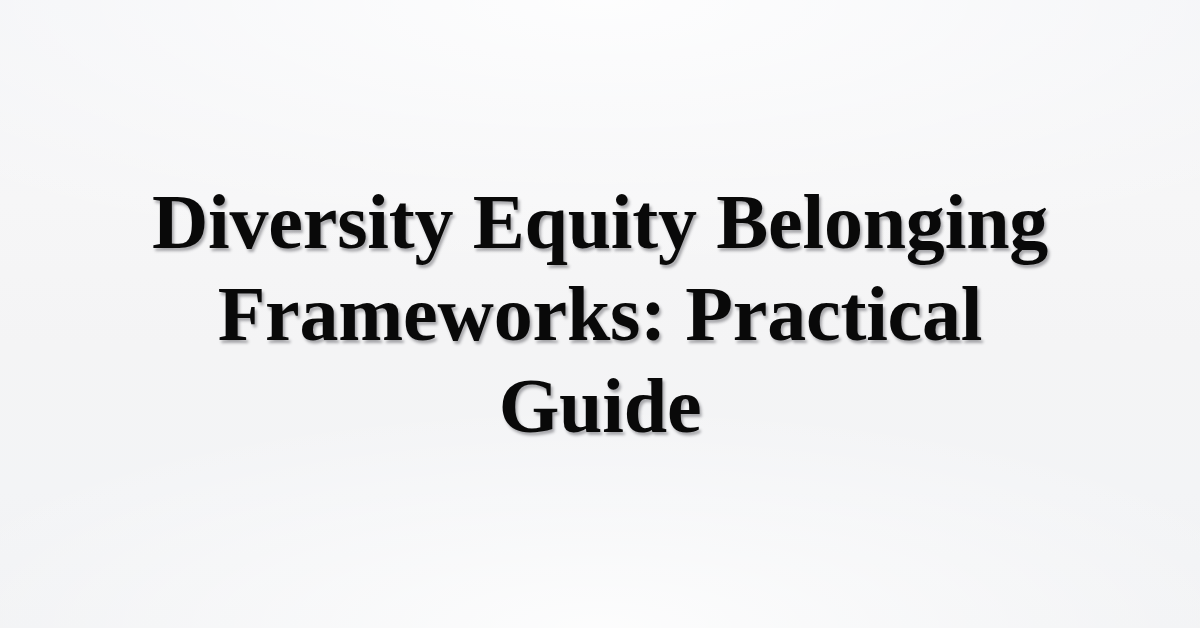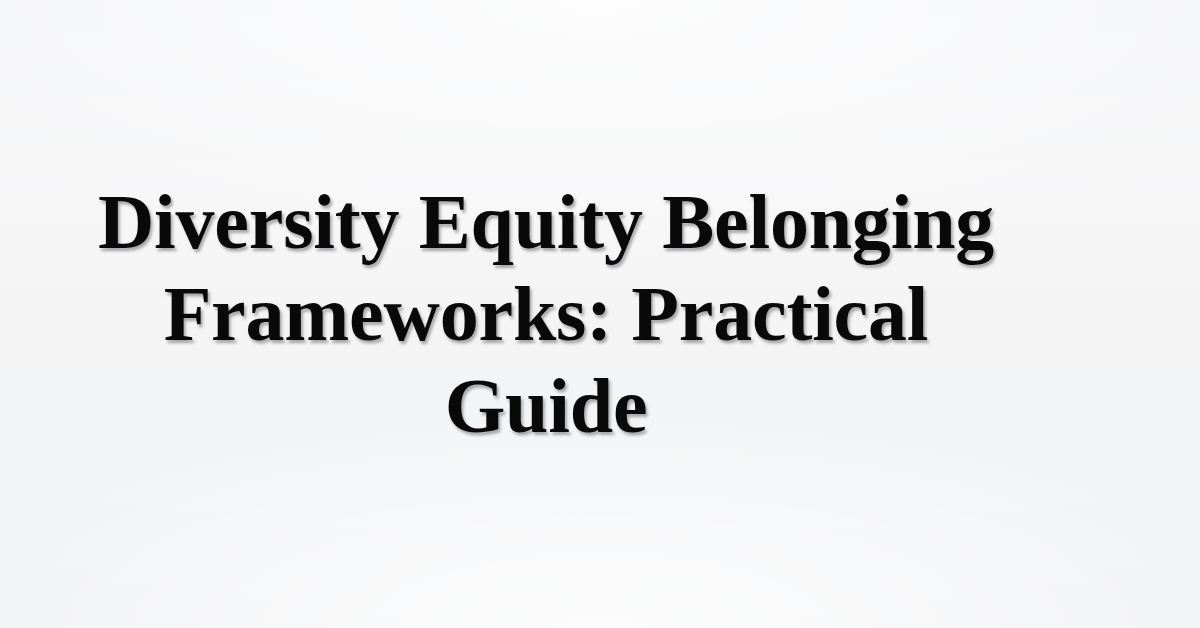--- a/index.html
+++ b/index.html
@@ -42,21 +42,21 @@
   }
 
   .title-wrap {
     position: absolute;
     left: 0;
     right: 0;
     top: 0;
     height: 628px;
     display: flex;
     flex-direction: column;
-    align-items: flex-start;
+    align-items: center;
     justify-content: center;
     padding: 0 96px;
     box-sizing: border-box;
   }
 
   .title {
     margin: 0;
     width: 100%;
     max-width: 900px;
     text-align: center;

